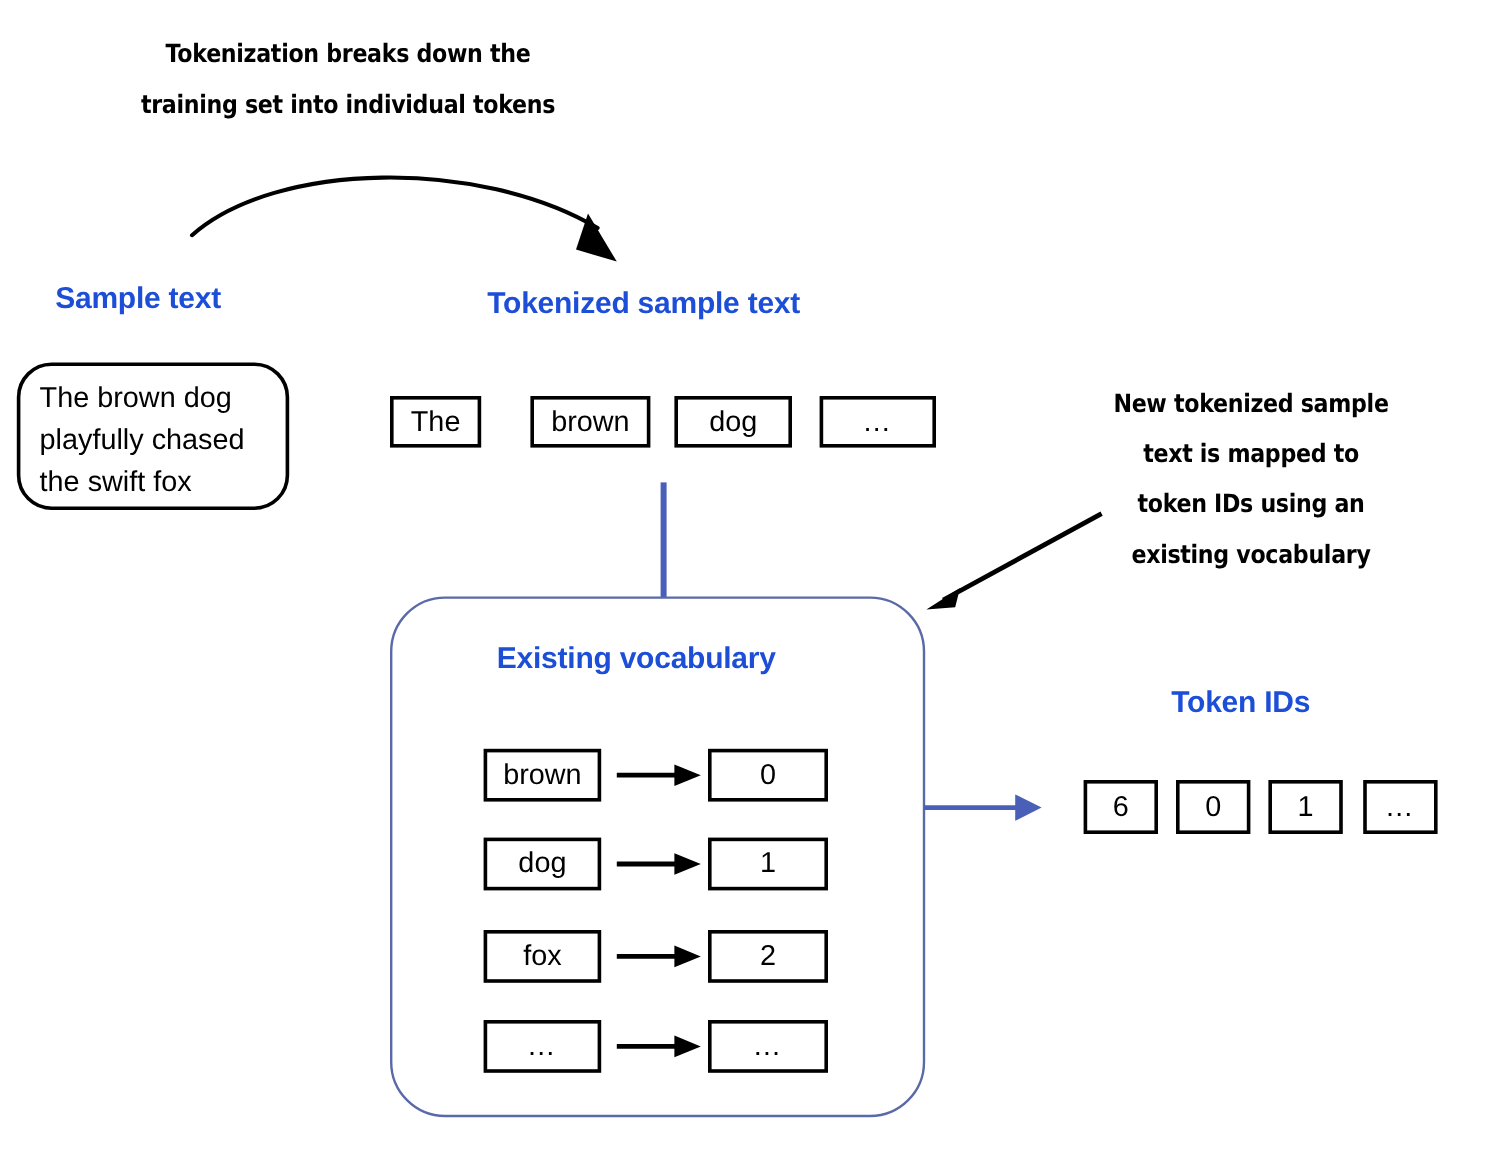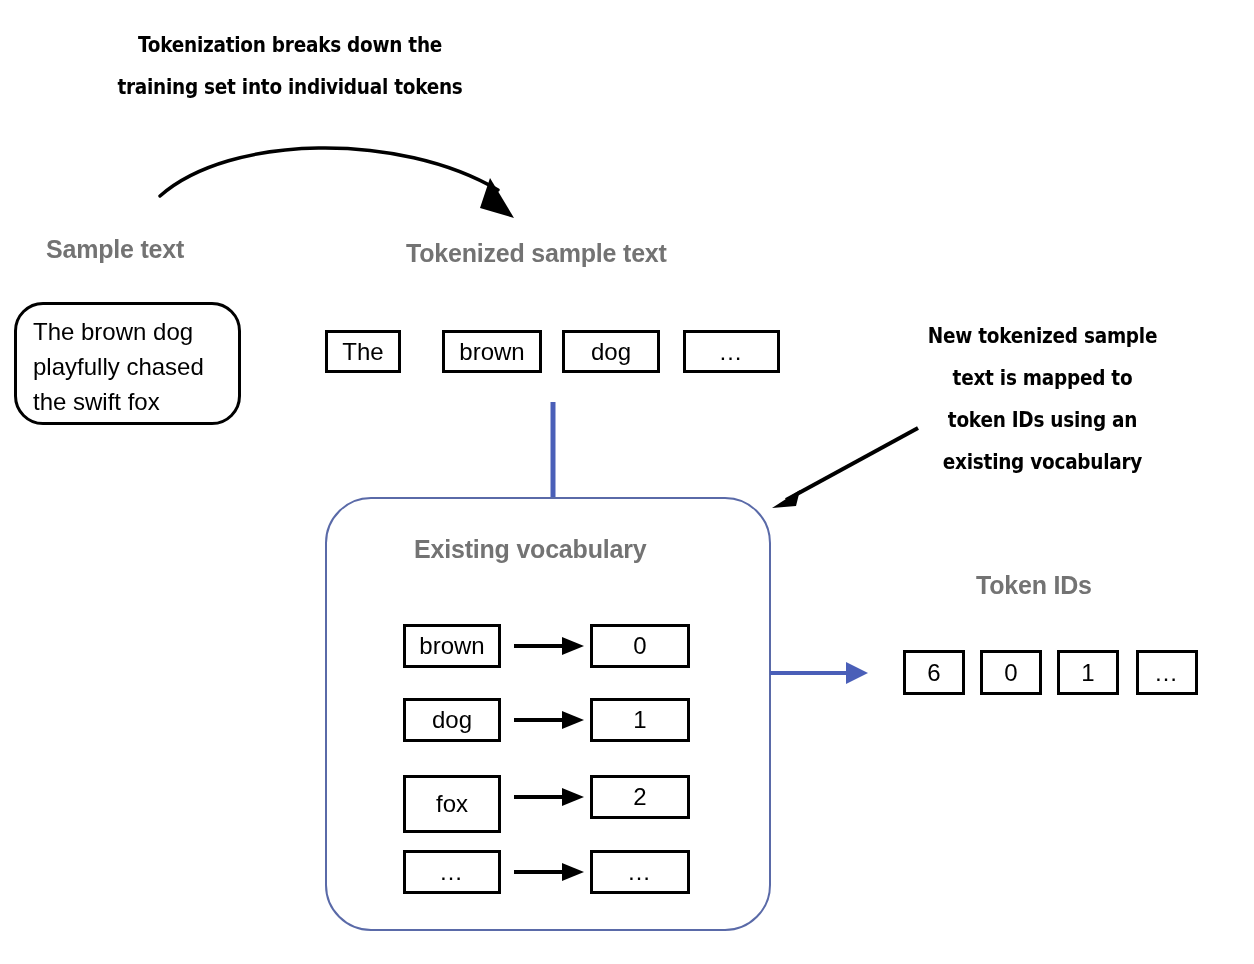--- a/index.html
+++ b/index.html
@@ -32,21 +32,21 @@
     text-align: center;
     color: #000;
     transform: scaleX(0.88);
     white-space: nowrap;
   }
   .heading {
     font-family: "Liberation Sans", sans-serif;
     font-weight: bold;
     font-size: 25px;
     letter-spacing: -0.2px;
-    color: #737373;
+    color: #1d4ed8;
     white-space: nowrap;
   }
 
   
   .box {
     box-sizing: border-box;
     border: 3px solid #000;
     background: #ffffff;
     display: flex;
     align-items: center;
@@ -156,21 +156,21 @@
   <div class="abs" style="left:514px; top:708px; width:70px; height:25px;">
     <svg width="70" height="25" viewBox="0 0 70 25">
       <line x1="0" y1="12" x2="50" y2="12" stroke="#000000" stroke-width="4"></line>
       <polygon points="48,3 70,12 48,21" fill="#000000"></polygon>
     </svg>
   </div>
   <div class="abs box" style="left:590px; top:698px; width:100px; height:44px;">
     <span>1</span>
   </div>
 
-  <div class="abs box" style="left:403px; top:775px; width:98px; height:58px;">
+  <div class="abs box" style="left:403px; top:775px; width:98px; height:44px;">
     <span>fox</span>
   </div>
   <div class="abs" style="left:514px; top:785px; width:70px; height:25px;">
     <svg width="70" height="25" viewBox="0 0 70 25">
       <line x1="0" y1="12" x2="50" y2="12" stroke="#000000" stroke-width="4"></line>
       <polygon points="48,3 70,12 48,21" fill="#000000"></polygon>
     </svg>
   </div>
   <div class="abs box" style="left:590px; top:775px; width:100px; height:44px;">
     <span>2</span>

